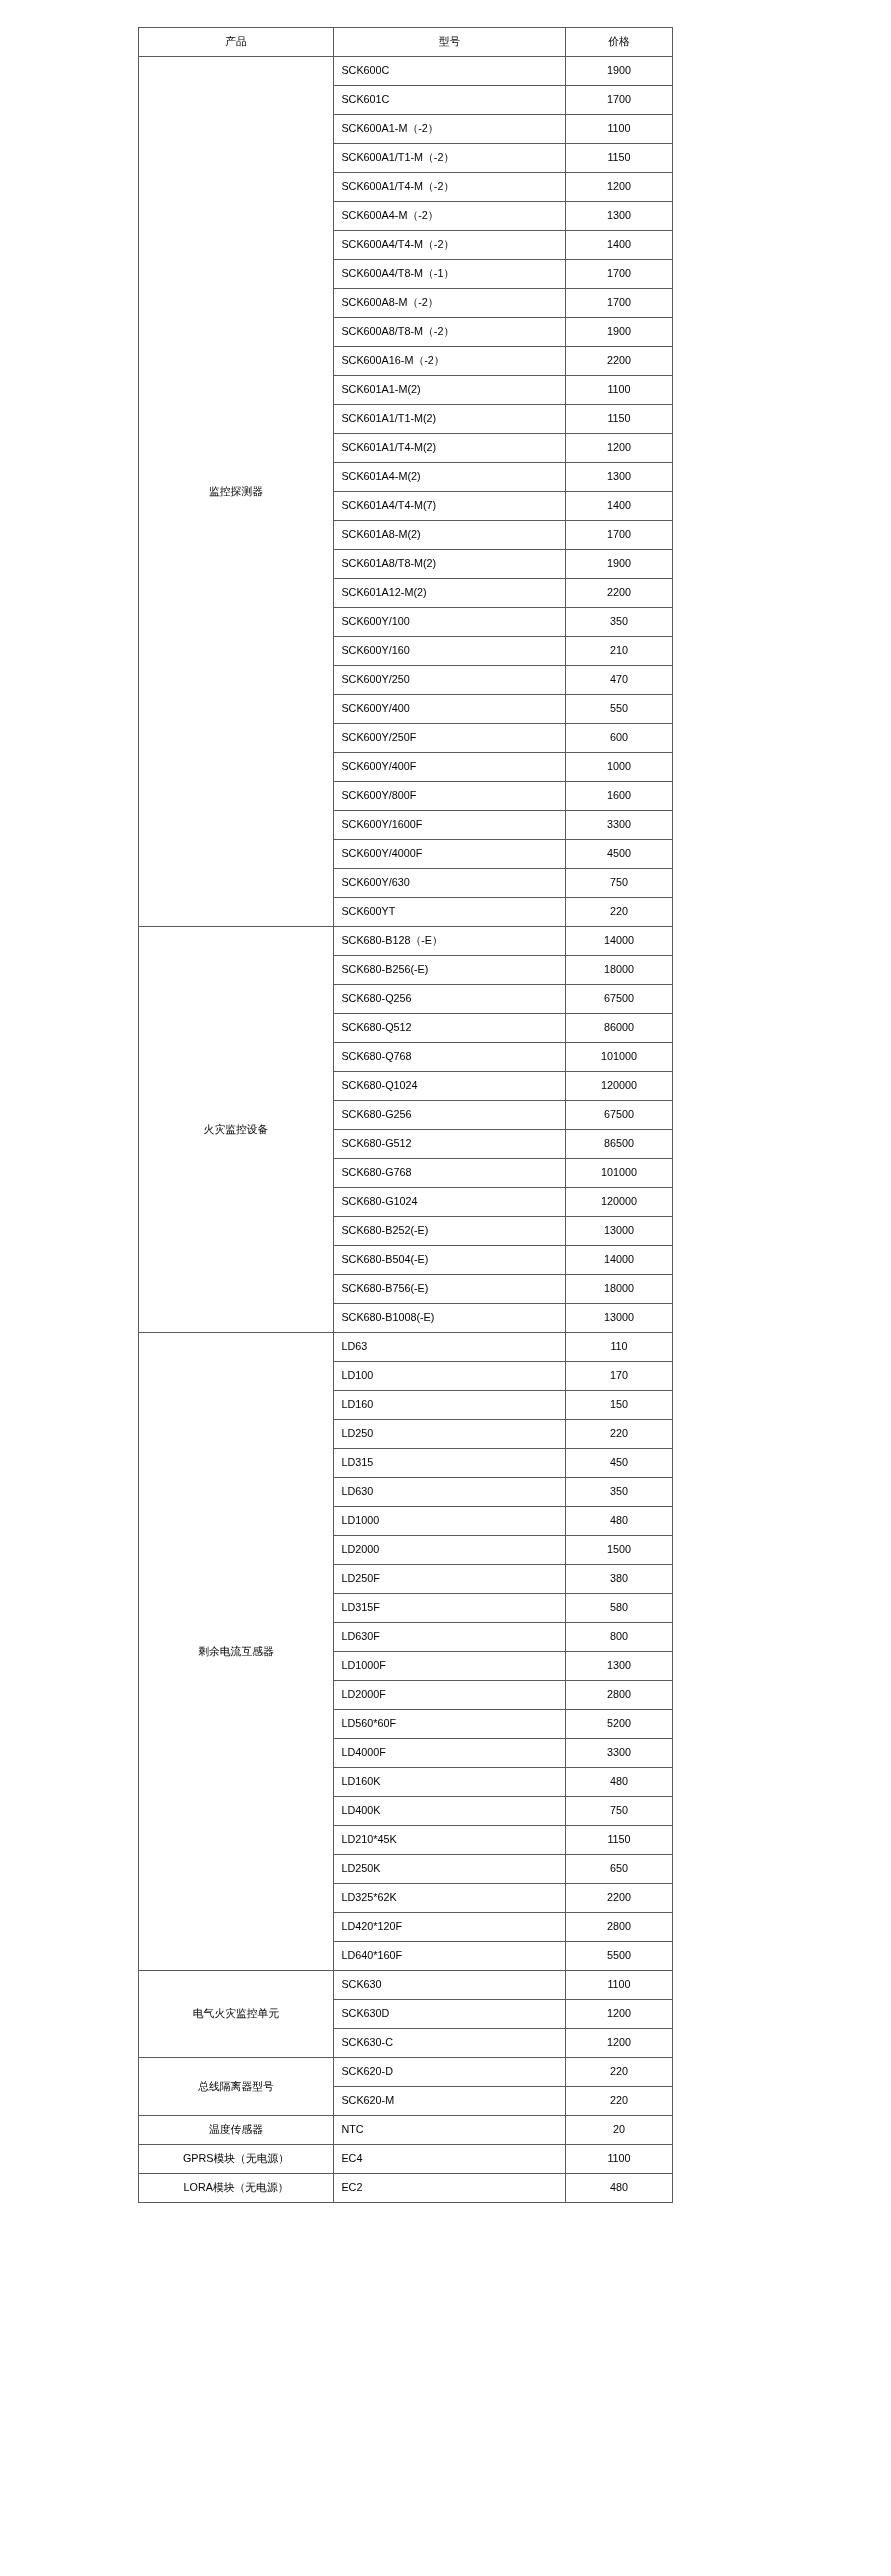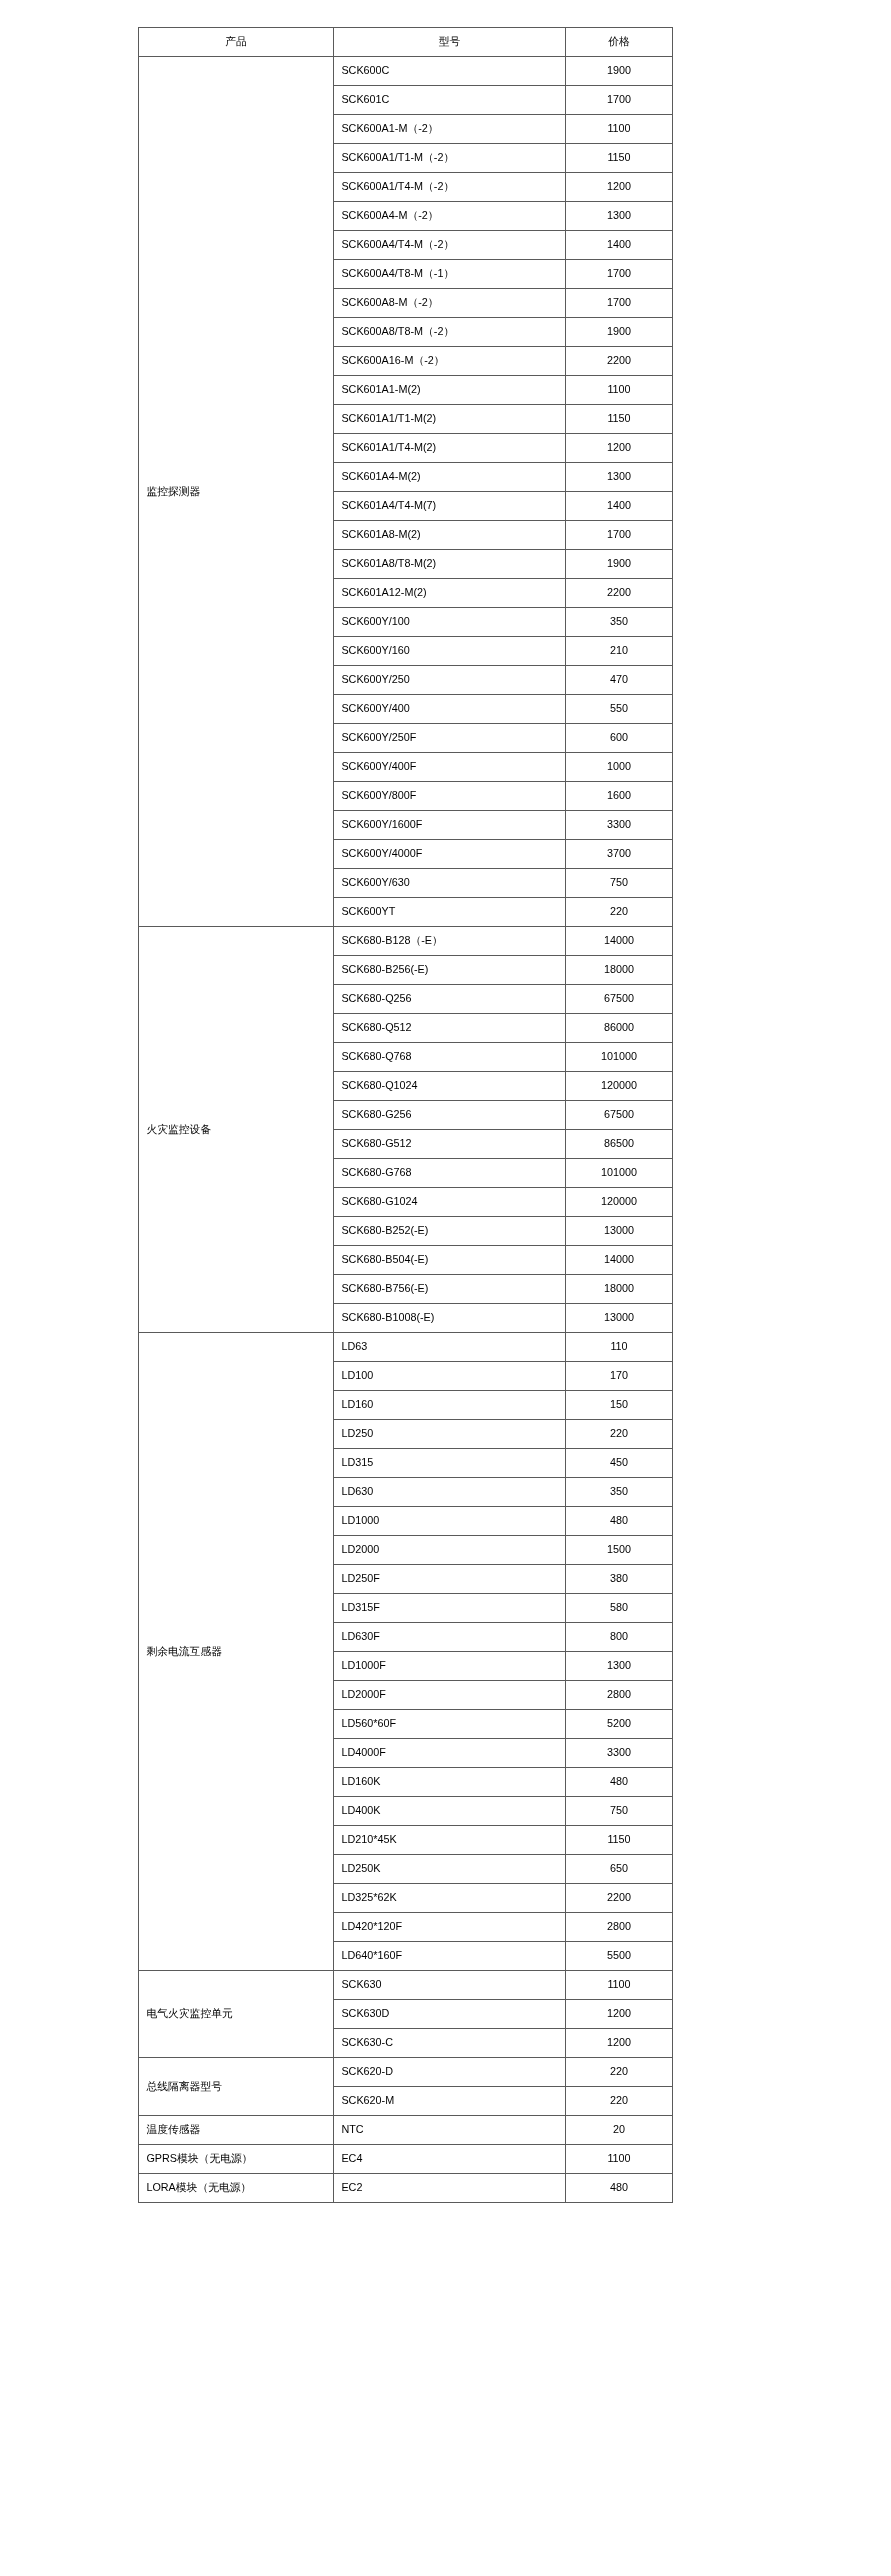--- a/index.html
+++ b/index.html
@@ -53,21 +53,21 @@
     overflow: hidden;
   }
   table.pricing thead th {
     text-align: center;
     font-weight: normal;
     font-size: 10.8px;
     background: #ffffff;
     color: #000;
   }
   td.cat {
-    text-align: left;
+    text-align: center;
     font-size: 10.8px;
     color: #000;
   }
   td.model {
     text-align: left;
     padding-left: 10.4px;
     font-size: 10.8px;
     color: #000;
   }
   td.price {
@@ -201,21 +201,21 @@
           <tr>
             <td class="model">SCK600Y/800F</td>
             <td class="price">1600</td>
           </tr>
           <tr>
             <td class="model">SCK600Y/1600F</td>
             <td class="price">3300</td>
           </tr>
           <tr>
             <td class="model">SCK600Y/4000F</td>
-            <td class="price">3700</td>
+            <td class="price">4500</td>
           </tr>
           <tr>
             <td class="model">SCK600Y/630</td>
             <td class="price">750</td>
           </tr>
           <tr>
             <td class="model">SCK600YT</td>
             <td class="price">220</td>
           </tr>
           <tr>

